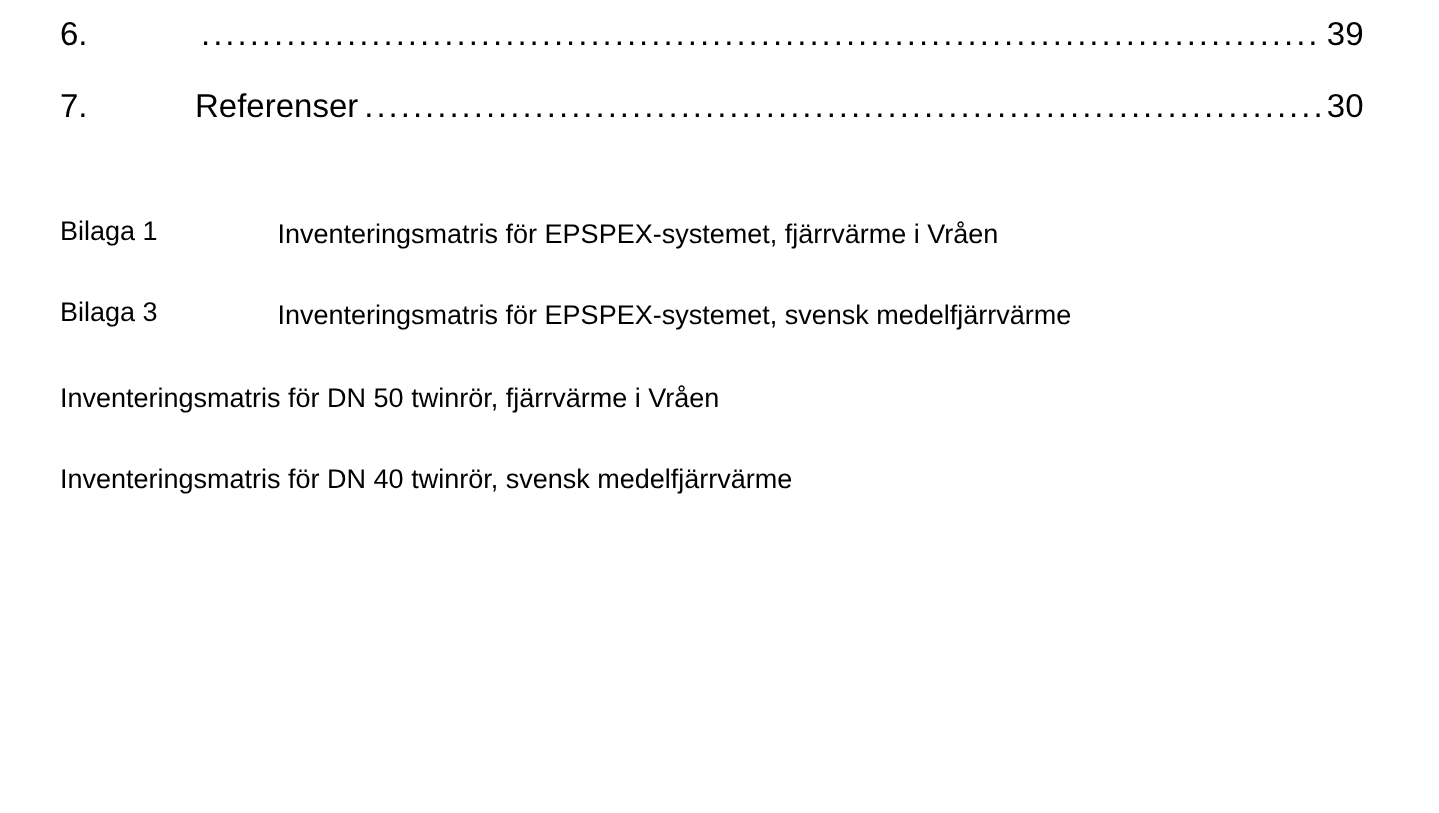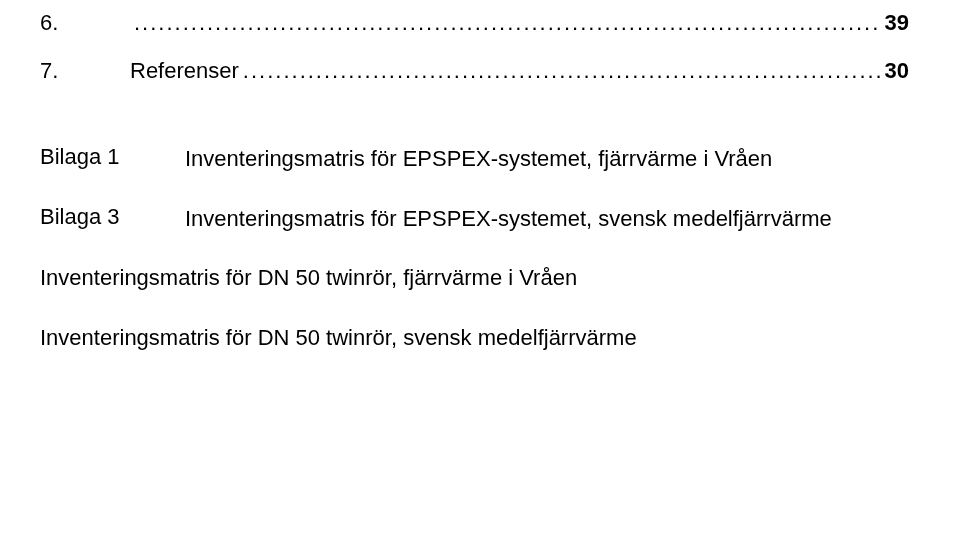--- a/index.html
+++ b/index.html
@@ -30,25 +30,24 @@
   }
   .toc-dots {
     flex: 1;
     overflow: hidden;
     white-space: nowrap;
     letter-spacing: 2px;
     margin: 0 4px;
   }
   .toc-page {
     flex-shrink: 0;
-    font-weight: bold;
   }
   .bilaga-block {
     margin-top: 60px;
-    font-size: 22px;
+    font-size: 18px;
   }
   .bilaga-row {
     display: flex;
     align-items: flex-start;
     margin-bottom: 30px;
   }
   .bilaga-label {
     width: 145px;
     flex-shrink: 0;
   }
@@ -85,18 +84,18 @@
     <div class="bilaga-row">
       <span class="bilaga-label">Bilaga 3</span>
       <span class="bilaga-desc">Inventeringsmatris för EPSPEX-systemet, svensk medelfjärrvärme</span>
     </div>
 
     <div class="bilaga-row">
       <span class="bilaga-desc">Inventeringsmatris för DN 50 twinrör, fjärrvärme i Vråen</span>
     </div>
 
     <div class="bilaga-row">
-      <span class="bilaga-desc">Inventeringsmatris för DN 50 twinrör, svensk medelfjärrvärme</span>
+      <span class="bilaga-desc">Inventeringsmatris för DN 40 twinrör, svensk medelfjärrvärme</span>
     </div>
 
   </div>
 
 </div>
 
 </body></html>

